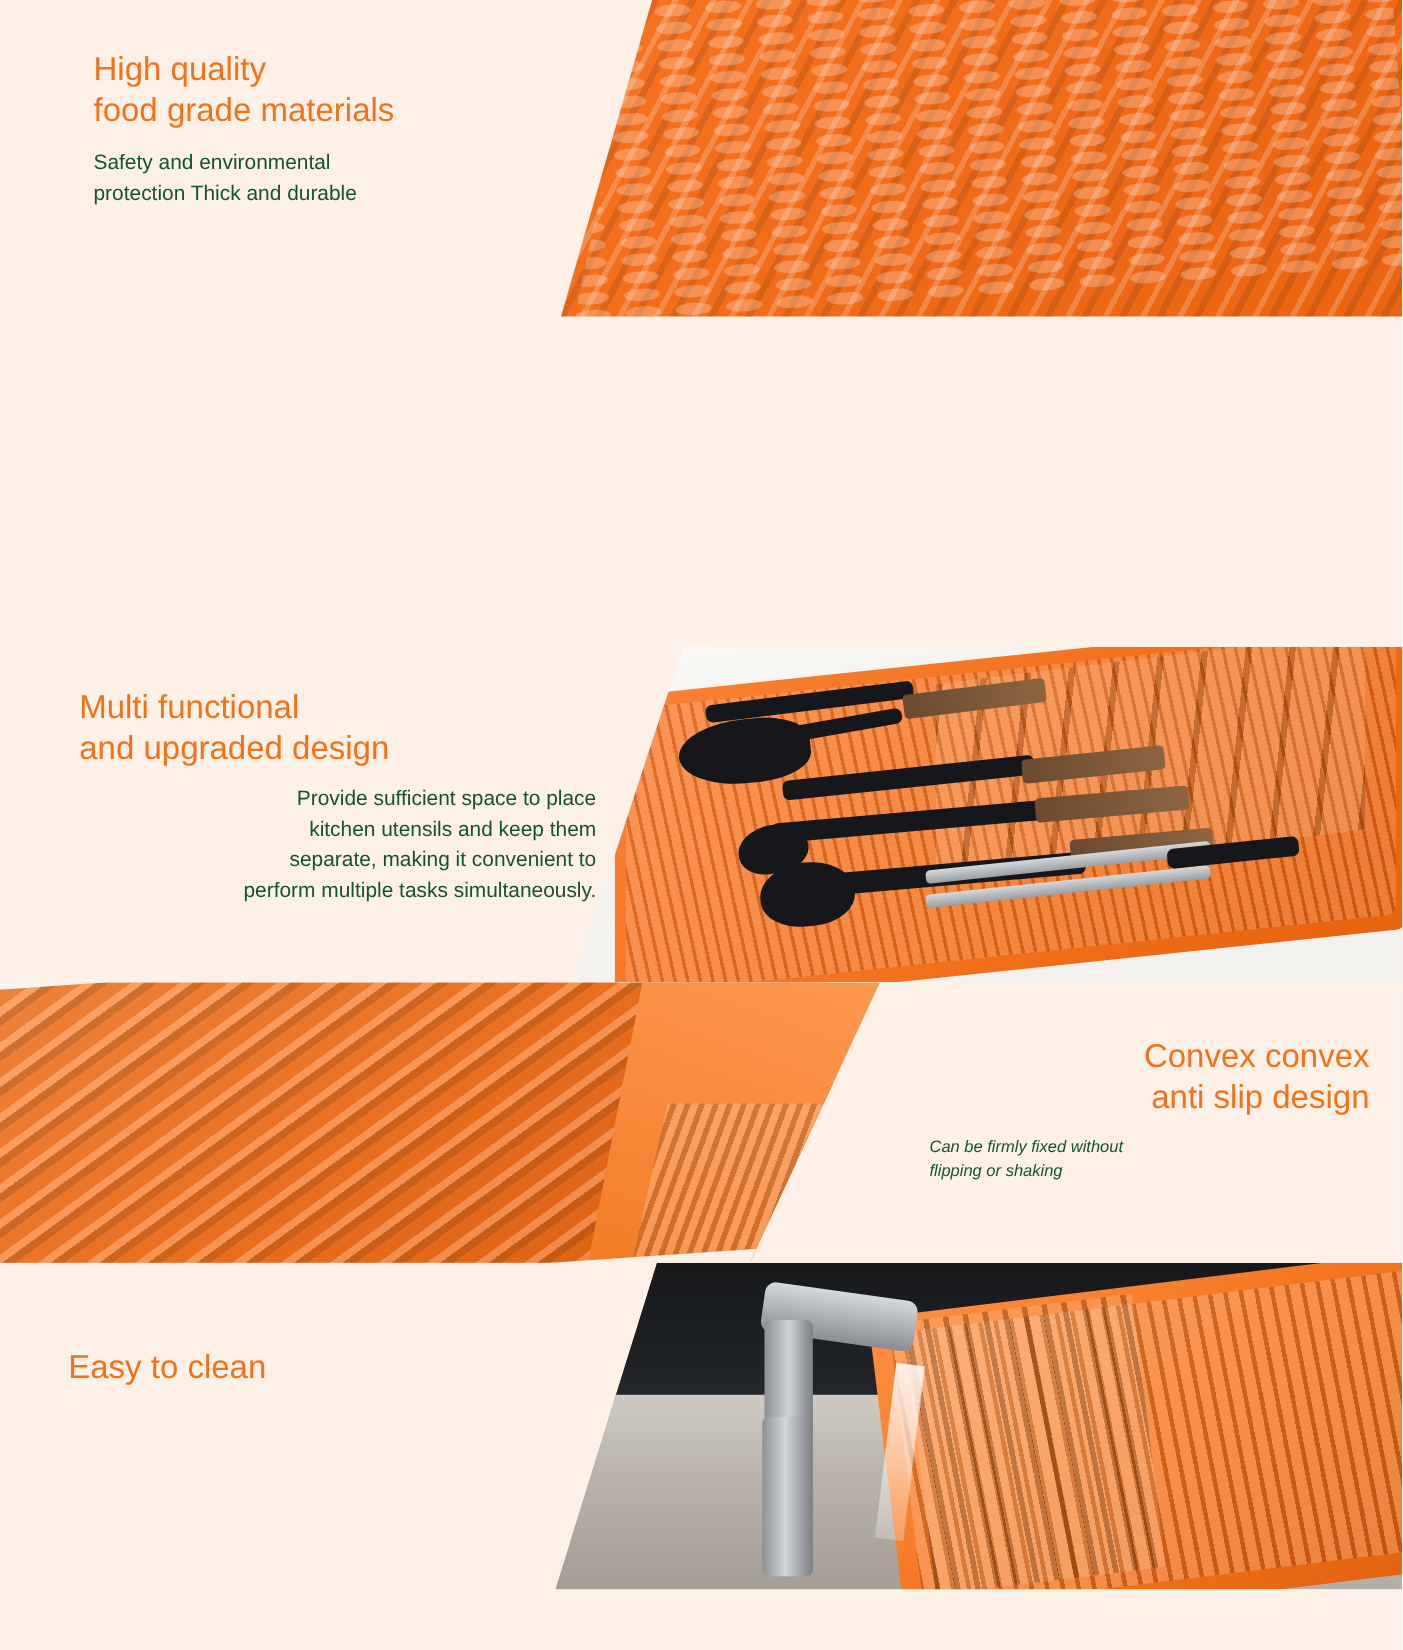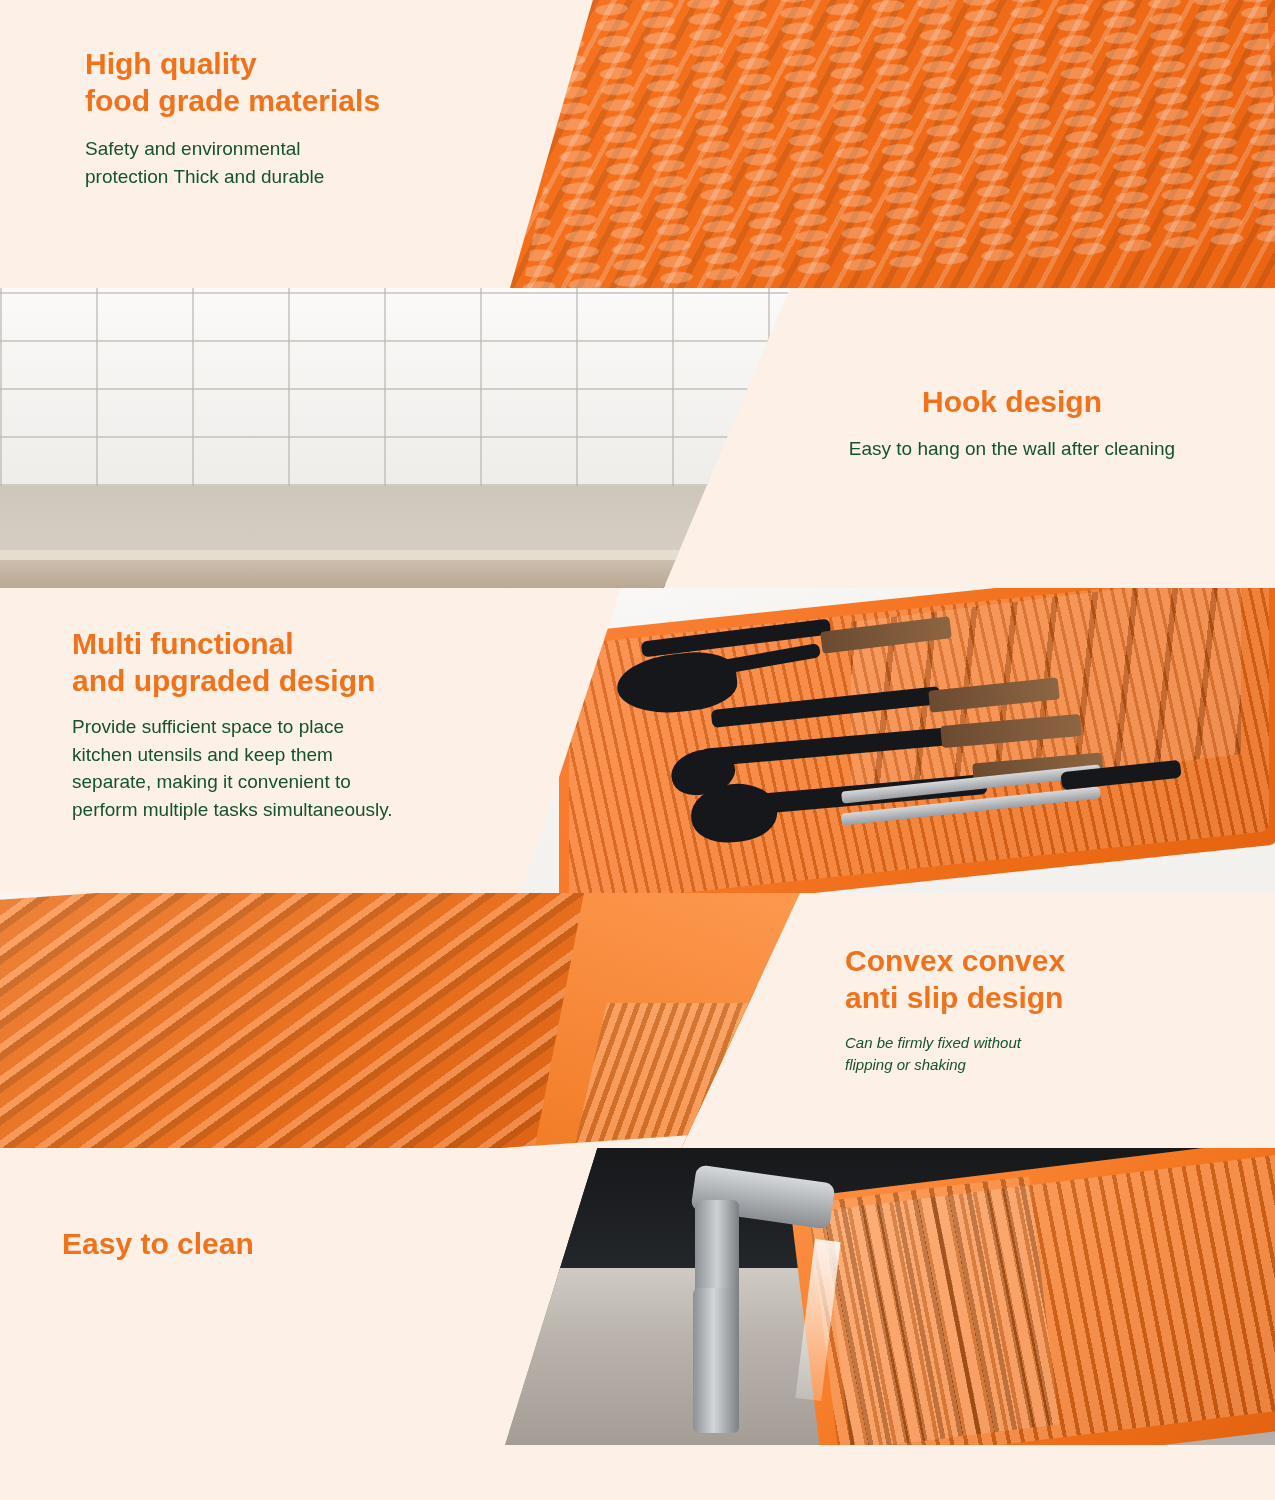--- a/index.html
+++ b/index.html
@@ -21,21 +21,21 @@
     overflow: hidden;
   }
 
   
   .panel {
     position: absolute;
     overflow: hidden;
   }
   .txt-title {
     color: #f2721c;
-    font-weight: bold;
+    font-weight: normal;
     line-height: 1.22;
     white-space: pre-line;
   }
   .txt-body {
     color: #14532d;
     line-height: 1.45;
     white-space: pre-line;
   }
 
   
@@ -131,21 +131,21 @@
   }
   #sec3 .ut-black { background: #15171a; }
   #sec3 .ut-wood { background: linear-gradient(90deg,#6b4a31,#8d6542); border-radius: 4px; }
   #sec3 .ut-steel { background: linear-gradient(180deg,#d6d8db,#9b9ea2); border-radius: 4px; }
   #sec3 .spoonhead {
     position: absolute; width: 64px; height: 44px; background: #15171a;
     border-radius: 50% 50% 45% 45%;
   }
   #sec3 .text { position: absolute; left: 56px; top: 38px; width: 470px; }
   #sec3 .txt-title { font-size: 30px; }
-  #sec3 .txt-body { font-size: 19px; margin-top: 14px; }
+  #sec3 .txt-body { font-size: 19px; margin-top: 14px; text-align: right; }
 
   
   #sec4 { left: 0; top: 893px; width: 1275px; height: 310px; background: #fdf0e6; }
   #sec4 .photo {
     position: absolute; left: 0; top: 0; width: 800px; height: 310px;
     clip-path: polygon(0 0, 100% 0, 82% 100%, 0 100%);
     background: linear-gradient(180deg,#f7f5f2 0%, #efeceA 100%);
     overflow: hidden;
   }
   #sec4 .closeup {
@@ -167,21 +167,21 @@
     position: absolute; left: 560px; top: 110px; width: 260px; height: 210px;
     background: repeating-linear-gradient(-70deg, rgba(0,0,0,0.15) 0 5px, rgba(255,255,255,0.20) 5px 12px);
     clip-path: polygon(18% 0, 100% 0, 100% 100%, 0 100%);
   }
   #sec4 .white-wedge {
     position: absolute; left: 0; top: 240px; width: 720px; height: 80px;
     background: #fdf0e6;
     clip-path: polygon(0 62%, 100% 0, 100% 100%, 0 100%);
   }
   #sec4 .text { position: absolute; left: 845px; top: 50px; width: 400px; }
-  #sec4 .txt-title { font-size: 30px; }
+  #sec4 .txt-title { font-size: 30px; text-align: right; }
   #sec4 .txt-body { font-size: 15px; margin-top: 16px; font-style: italic; }
 
   
   #sec5 { left: 0; top: 1148px; width: 1275px; height: 297px; background: #fdf0e6; }
   #sec5 .photo {
     position: absolute; left: 505px; top: 0; width: 770px; height: 297px;
     clip-path: polygon(12% 0, 100% 0, 100% 100%, 0 100%);
     background: linear-gradient(180deg,#1d1f22 0%, #2a2d31 38%, #8d8884 46%, #b5b0aa 100%);
     overflow: hidden;
   }
@@ -245,34 +245,20 @@
       <div class="dots"></div>
     </div>
     <div class="text">
       <div class="txt-title">High quality
 food grade materials</div>
       <div class="txt-body">Safety and environmental
 protection Thick and durable</div>
     </div>
   </div>
 
-  <div class="panel" id="sec2">
-    <div class="photo">
-      <div class="tiles"></div>
-      <div class="dark-cab"></div>
-      <div class="counter-top"></div>
-      <div class="counter"></div>
-      <div class="vine"></div>
-
-    </div>
-    <div class="text">
-      <div class="txt-title">Hook design</div>
-      <div class="txt-body">Easy to hang on the wall after cleaning</div>
-    </div>
-  </div>
 
   <div class="panel" id="sec3">
     <div class="photo">
       <div class="mat">
         <div class="mat-ribs"></div>
       </div>
       <div class="mat-slots"></div>
 
       <div class="ut ut-black" style="left:120px; top:42px; width:190px; height:16px; transform:rotate(-7deg);"></div>
       <div class="ut ut-black" style="left:96px; top:66px; width:120px; height:58px; border-radius:50% 40% 40% 50%; transform:rotate(-6deg);"></div>

